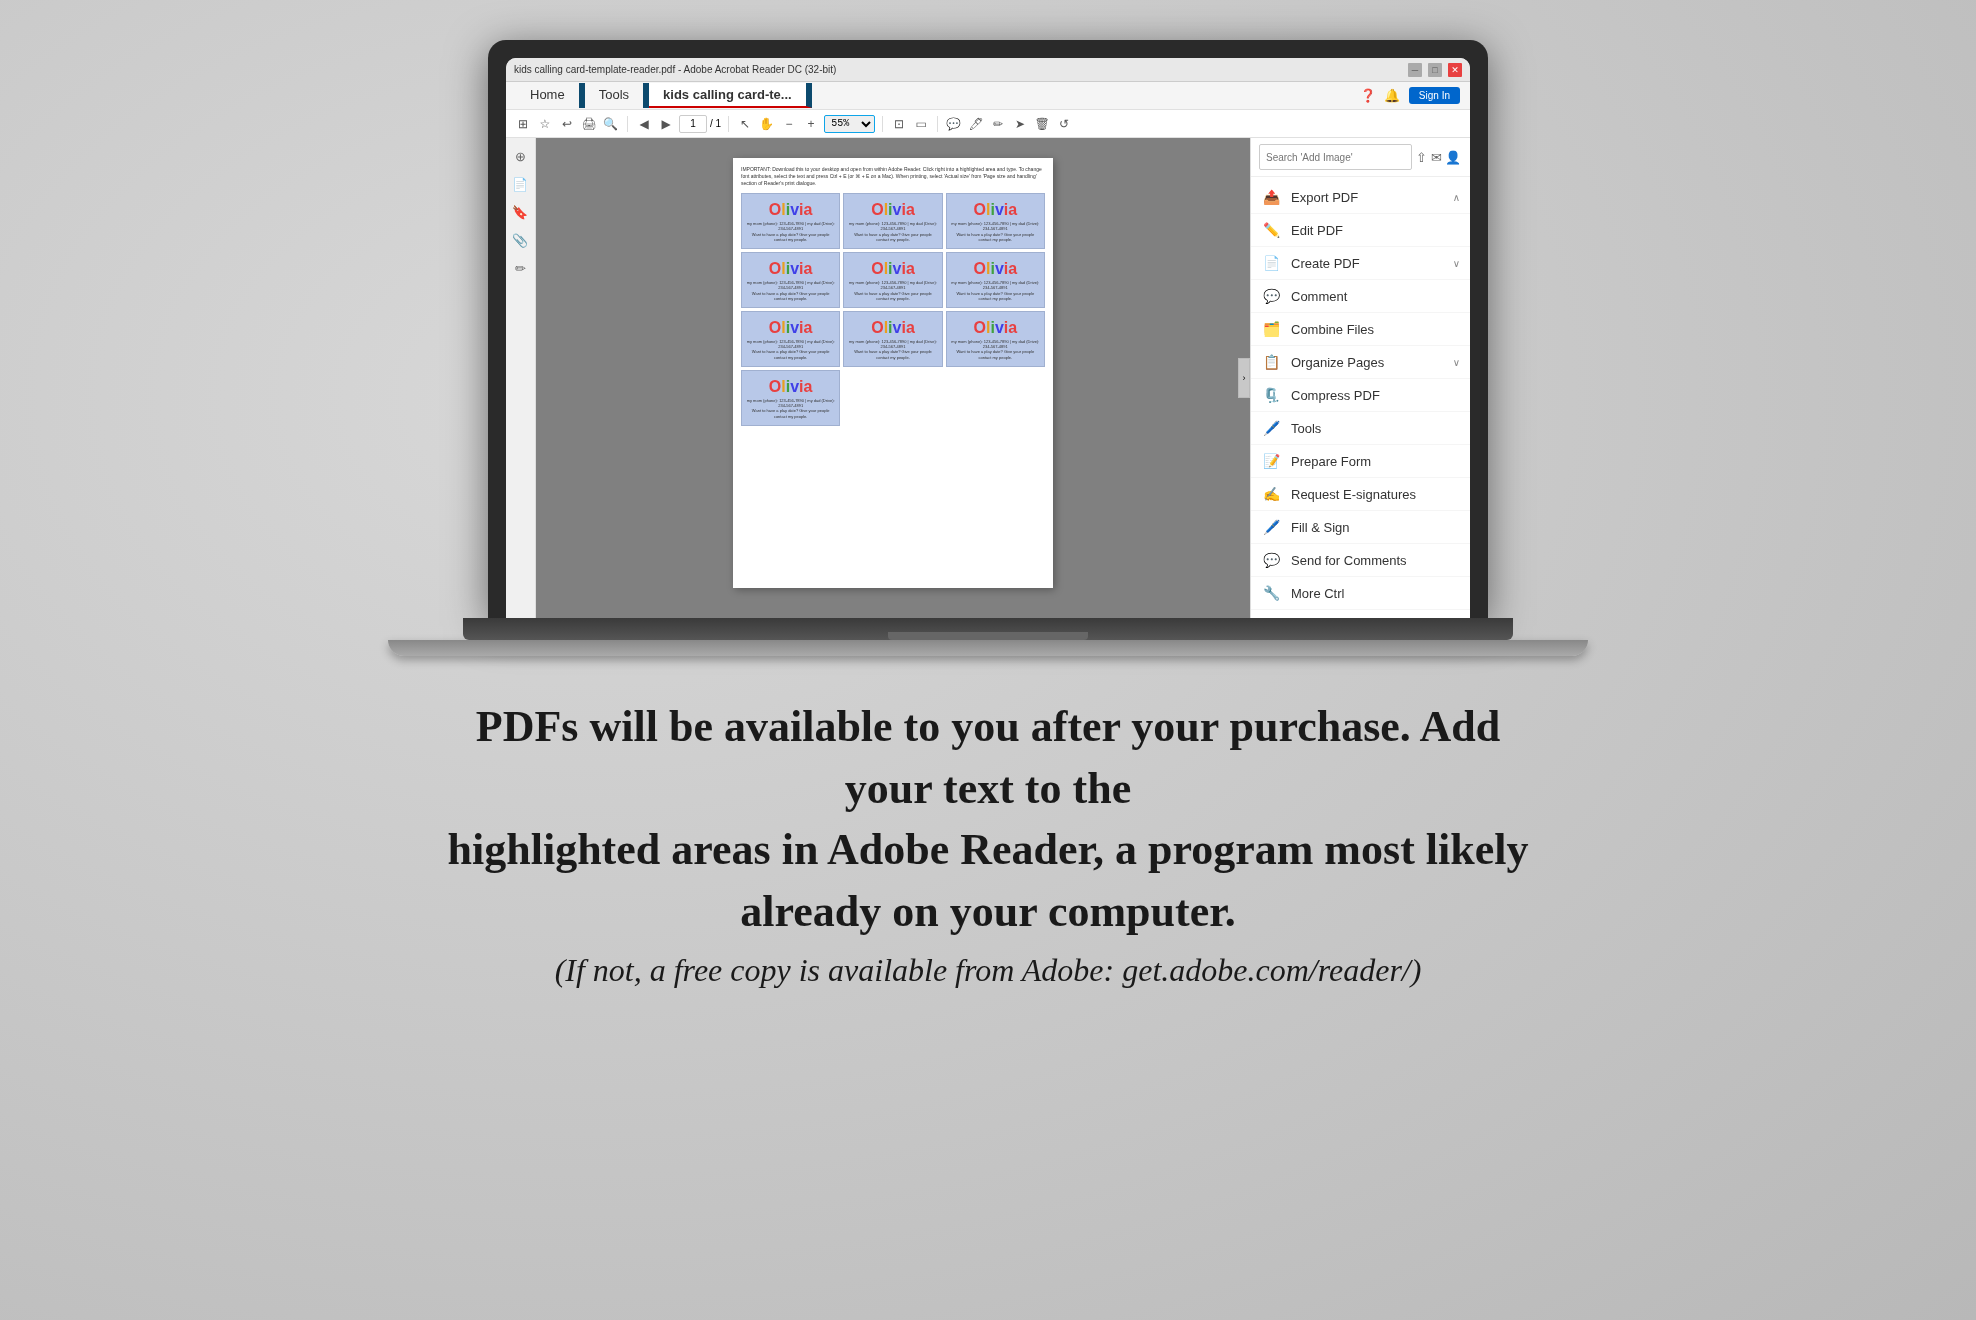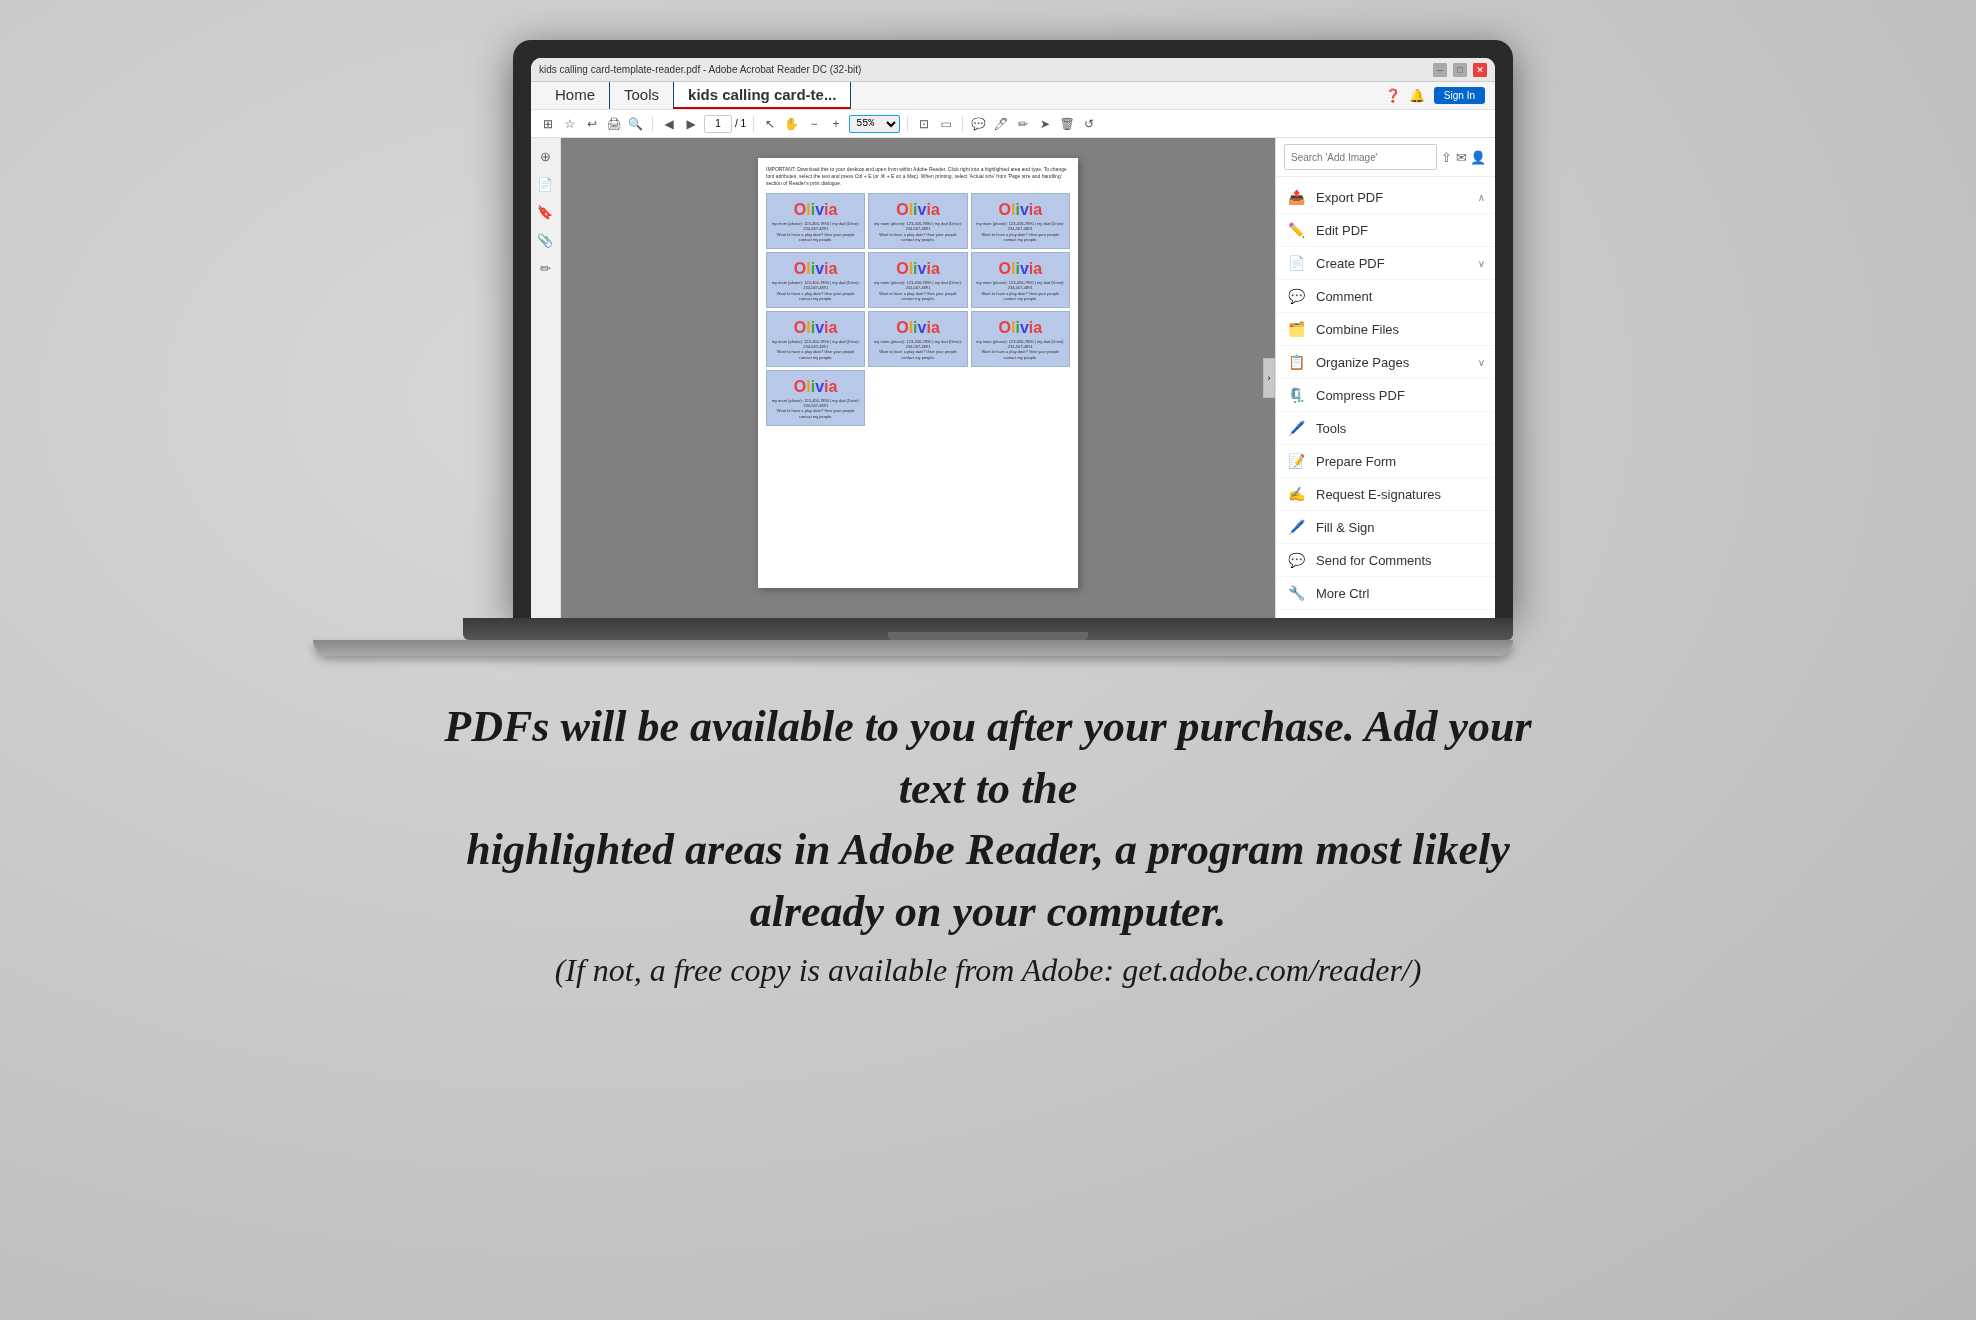--- a/index.html
+++ b/index.html
@@ -15,21 +15,21 @@
       justify-content: flex-start;
       padding-top: 40px;
     }
 
     
     .laptop-wrapper {
       position: relative;
       width: 1050px;
       display: flex;
       flex-direction: column;
-      align-items: flex-end;
+      align-items: center;
     }
 
     .laptop-screen-shell {
       width: 1000px;
       background: #2a2a2a;
       border-radius: 18px 18px 0 0;
       padding: 18px 18px 0 18px;
       box-shadow: 0 8px 40px rgba(0,0,0,0.5);
     }
 
@@ -343,21 +343,20 @@
       max-width: 1200px;
       padding: 0 40px;
     }
 
     .bottom-text .main-text {
       font-size: 44px;
       font-weight: bold;
       color: #1a1a1a;
       line-height: 1.4;
       font-family: Georgia, serif;
-      font-style: italic;
       text-align: center;
     }
 
     .bottom-text .sub-text {
       font-size: 32px;
       color: #1a1a1a;
       margin-top: 10px;
       font-family: Georgia, serif;
       font-style: italic;
     }
@@ -394,25 +393,25 @@
       gap: 8px;
     }
 
     .nav-tabs {
       display: flex;
       align-items: stretch;
       gap: 0;
     }
 
     .nav-tab {
-      font-size: 15px;
+      font-size: 13px;
       padding: 4px 14px;
       cursor: pointer;
       color: #333;
-      border-right: 1px solid #0c4a6e;
+      border-right: 6px solid #0c4a6e;
     }
 
     .nav-tab.active {
       background: #fff;
       border-bottom: 2px solid #cc0000;
       font-weight: bold;
     }
 
     .page-counter {
       display: flex;

